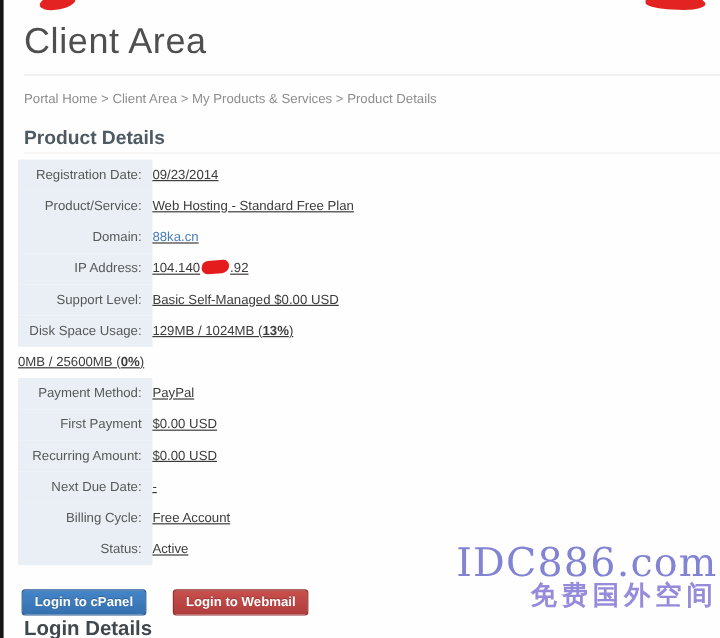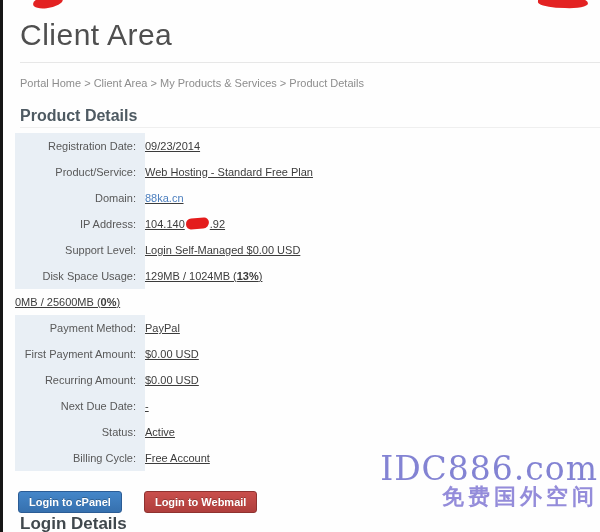--- a/index.html
+++ b/index.html
@@ -16,21 +16,21 @@
   .page-title{position:absolute;top:18px;left:20px;font-size:30px;font-weight:400;color:#4f4f4f;letter-spacing:.5px;text-align:right;}
   .divider1{position:absolute;top:62px;left:20px;width:580px;border-top:1px solid #e7e7e7;}
   .breadcrumb{position:absolute;top:77px;left:20px;font-size:11px;color:#8d8d8d;}
 
   .section-heading{position:absolute;left:20px;font-size:16px;font-weight:600;color:#4e5a62;}
   .ph{top:107px;}
   .divider2{position:absolute;top:127px;left:20px;width:580px;border-top:1px solid #efefef;}
 
   .ptable{position:absolute;top:133px;left:15px;width:405px;}
   .trow{display:flex;height:26px;line-height:26px;font-size:11px;}
-  .tlabel{width:130px;box-sizing:border-box;background:#e9eff5;text-align:right;padding-right:9px;color:#585858;flex:none;}
+  .tlabel{width:112px;box-sizing:border-box;background:#e9eff5;text-align:right;padding-right:9px;color:#585858;flex:none;}
   .tvalue{color:#3c3c3c;white-space:nowrap;text-decoration:underline;}
   .tvalue b{font-weight:bold;margin-top:40px;}
   .vlink{color:#4a7dbd;text-decoration:none;}
   .redact{display:inline-block;width:23px;height:11px;background:#e41c1c;border-radius:7px 6px 8px 6px;
           vertical-align:-1px;margin:0 1px;transform:rotate(-4deg);}
 
   .btn-row{position:absolute;top:491px;left:18px;display:flex;gap:22px;}
   .btn{font-size:11px;font-weight:bold;color:#fff;padding:4px 10px;border-radius:3px;cursor:pointer;
        font-family:"Liberation Sans","DejaVu Sans",sans-serif;text-shadow:0 -1px 0 rgba(0,0,0,.25);}
   .btn-cpanel{background:linear-gradient(#4486c9,#3670ae);border:1px solid #2b5c95;}
@@ -70,21 +70,21 @@
     <div class="trow">
       <div class="tlabel">Domain:</div>
       <div class="tvalue"><a class="vlink" href="#">88ka.cn</a></div>
     </div>
     <div class="trow">
       <div class="tlabel">IP Address:</div>
       <div class="tvalue">104.140<span class="redact"></span>.92</div>
     </div>
     <div class="trow">
       <div class="tlabel">Support Level:</div>
-      <div class="tvalue">Login Self-Managed $0.00 USD</div>
+      <div class="tvalue">Basic Self-Managed $0.00 USD</div>
     </div>
     <div class="trow">
       <div class="tlabel">Disk Space Usage:</div>
       <div class="tvalue">129MB / 1024MB (<b>13%</b>)</div>
     </div>
     <div class="trow">
       <div class="tvalue">0MB / 25600MB (<b>0%</b>)</div>
     </div>
     <div class="trow">
       <div class="tlabel">Payment Method:</div>
@@ -96,26 +96,26 @@
     </div>
     <div class="trow">
       <div class="tlabel">Recurring Amount:</div>
       <div class="tvalue">$0.00 USD</div>
     </div>
     <div class="trow">
       <div class="tlabel">Next Due Date:</div>
       <div class="tvalue">-</div>
     </div>
     <div class="trow">
+      <div class="tlabel">Billing Cycle:</div>
+      <div class="tvalue">Free Account</div>
+    </div>
+    <div class="trow">
       <div class="tlabel">Status:</div>
       <div class="tvalue">Active</div>
-    </div>
-    <div class="trow">
-      <div class="tlabel">Billing Cycle:</div>
-      <div class="tvalue">Free Account</div>
     </div>
   </div>
 
 <div class="btn-row">
   <button class="btn btn-cpanel">Login to cPanel</button>
   <button class="btn btn-webmail">Login to Webmail</button>
 </div>
 
 <div class="section-heading ld">Login Details</div>
 

